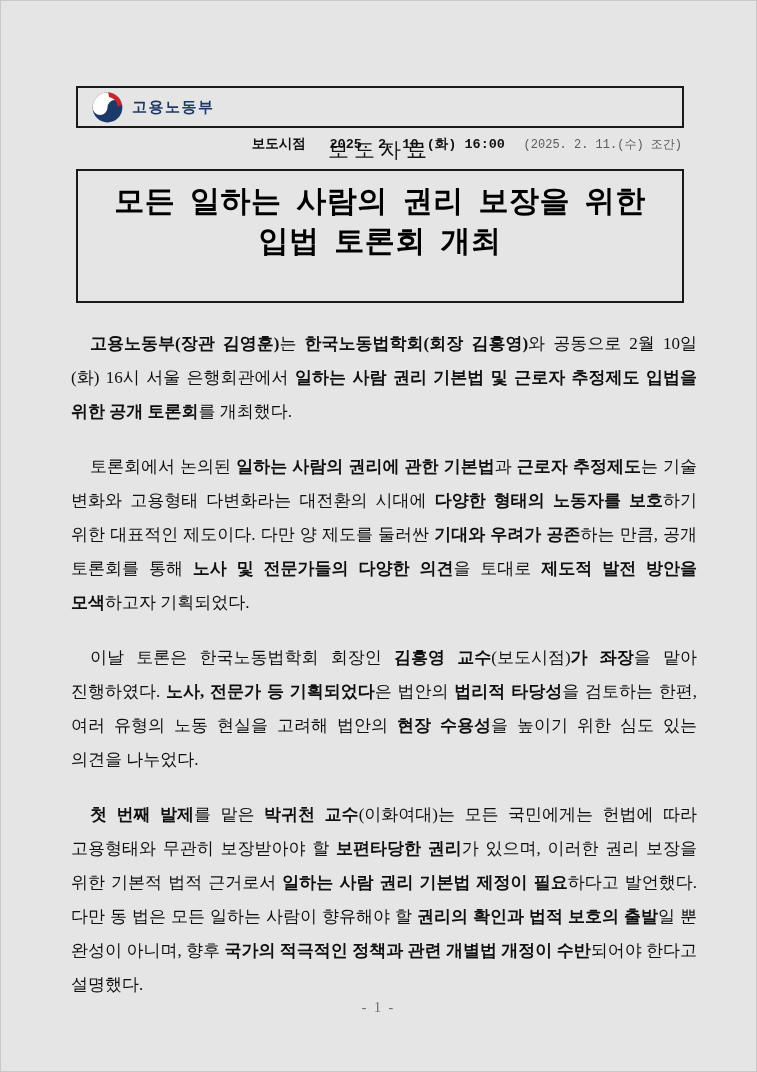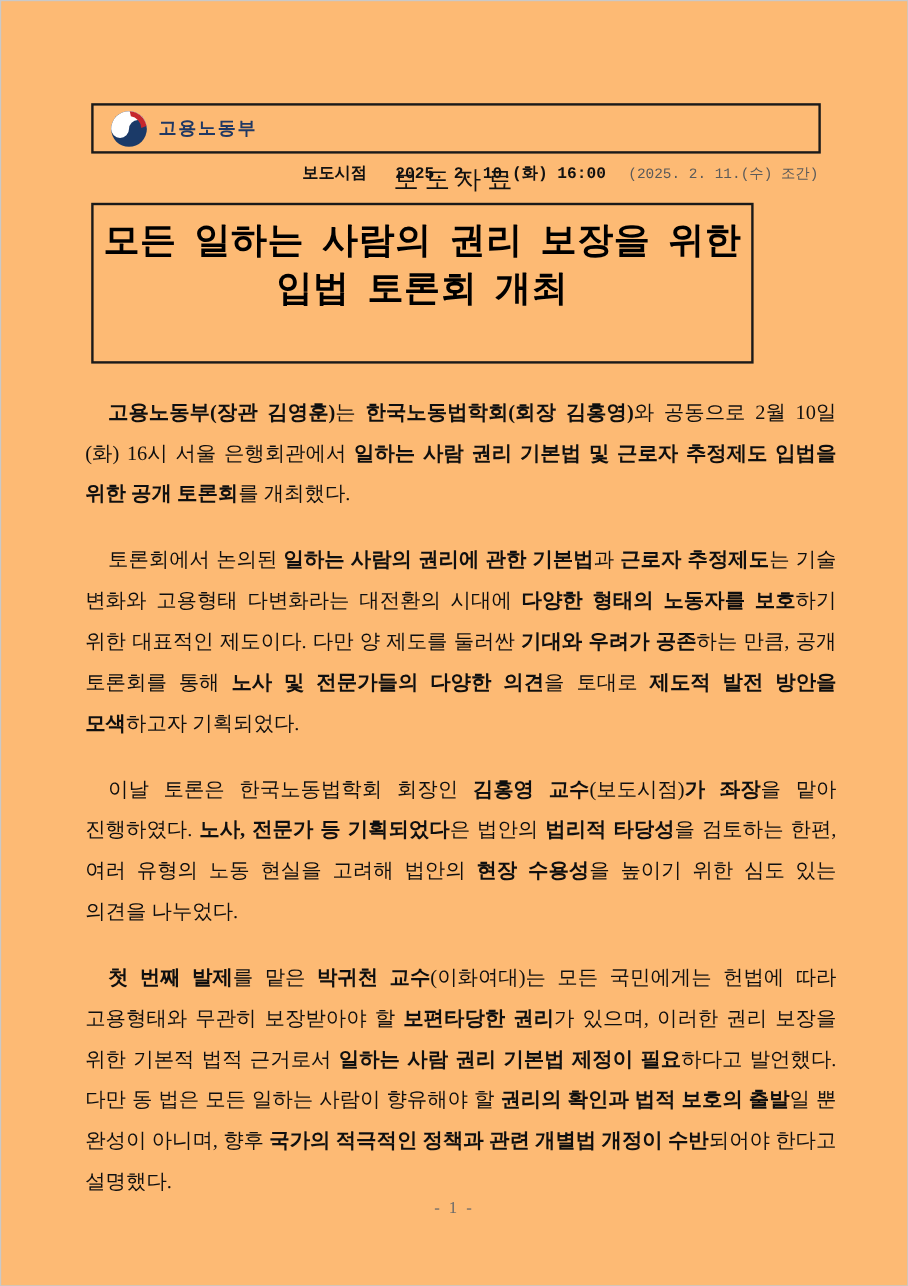--- a/index.html
+++ b/index.html
@@ -7,21 +7,21 @@
     width: 757px; height: 1072px;
     background: #ffffff;
     font-family: "Liberation Serif", "DejaVu Serif", serif;
     color: #0f0f0f;
   }
   .page {
     position: relative;
     width: 757px; height: 1072px;
     box-sizing: border-box;
     border: 1px solid #c9c9c9;
-    background: #fdba74;
+    background: #e5e5e5;
     overflow: hidden;
   }
 
   
   .header-box {
     position: absolute; left: 75px; top: 85px;
     width: 608px; height: 42px;
     box-sizing: border-box;
     border: 2px solid #1a1a1a;
   }
@@ -48,21 +48,21 @@
     white-space: nowrap;
     font-family: Liberation Mono, monospace;
   }
   .release-label { font-size: 13.5px; font-weight: bold; color: #111; }
   .release-datetime { font-size: 13.5px; font-weight: bold; color: #111; margin-left: 14px; }
   .release-note { font-size: 12px; color: #5a5a5a; margin-left: 9px; }
 
   
   .title-box {
     position: absolute; left: 75px; top: 168px;
-    width: 552px; height: 134px;
+    width: 608px; height: 134px;
     box-sizing: border-box;
     border: 2px solid #1a1a1a;
     text-align: center;
   }
   .press-title {
     margin-top: 10px;
     font-family: "Liberation Sans", "DejaVu Sans", sans-serif;
     font-weight: bold; font-size: 30px; line-height: 40px;
     color: #000; word-spacing: 6px; letter-spacing: 0.5px;
   }

